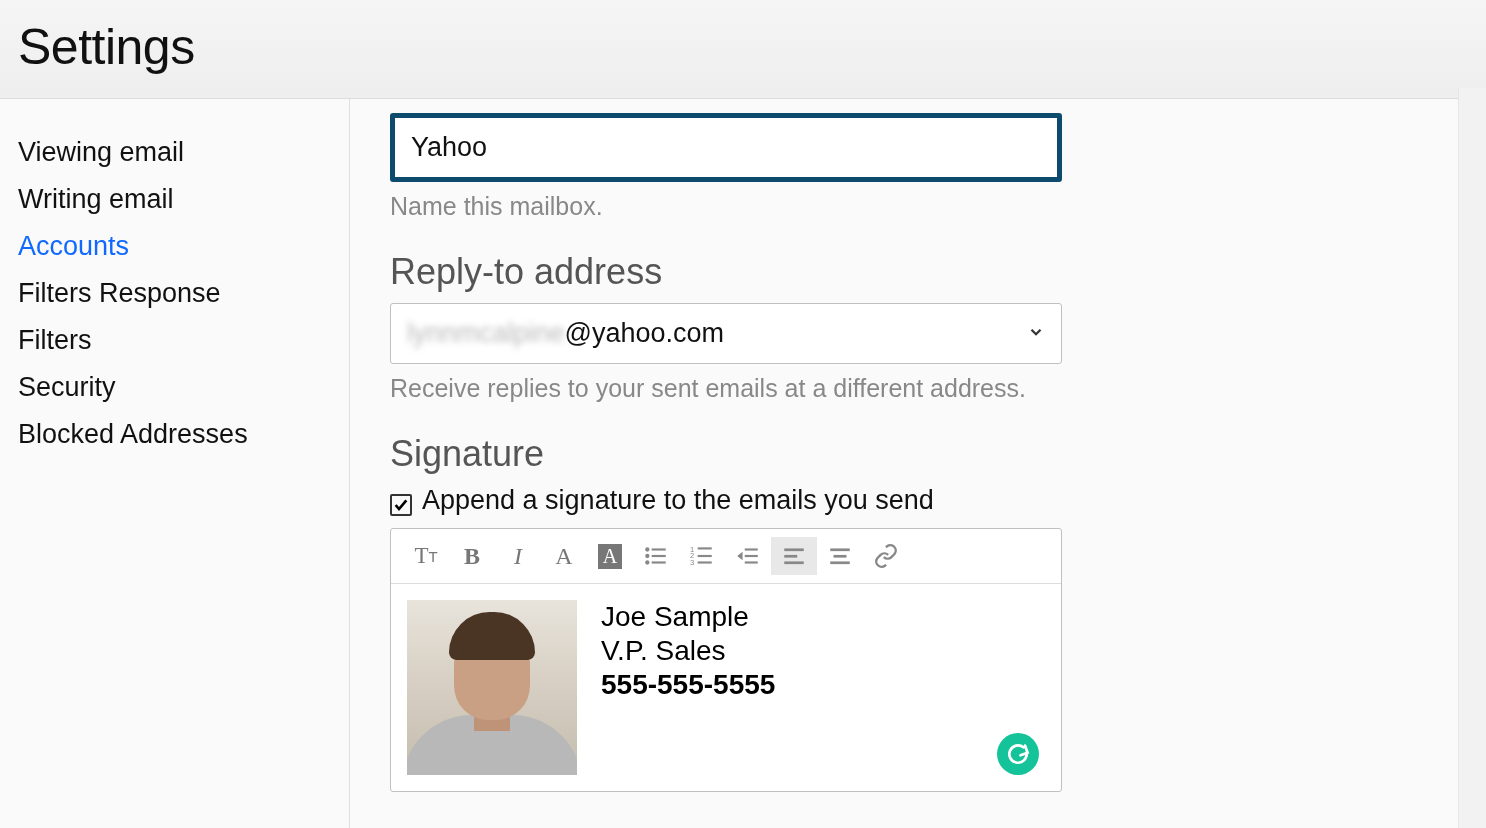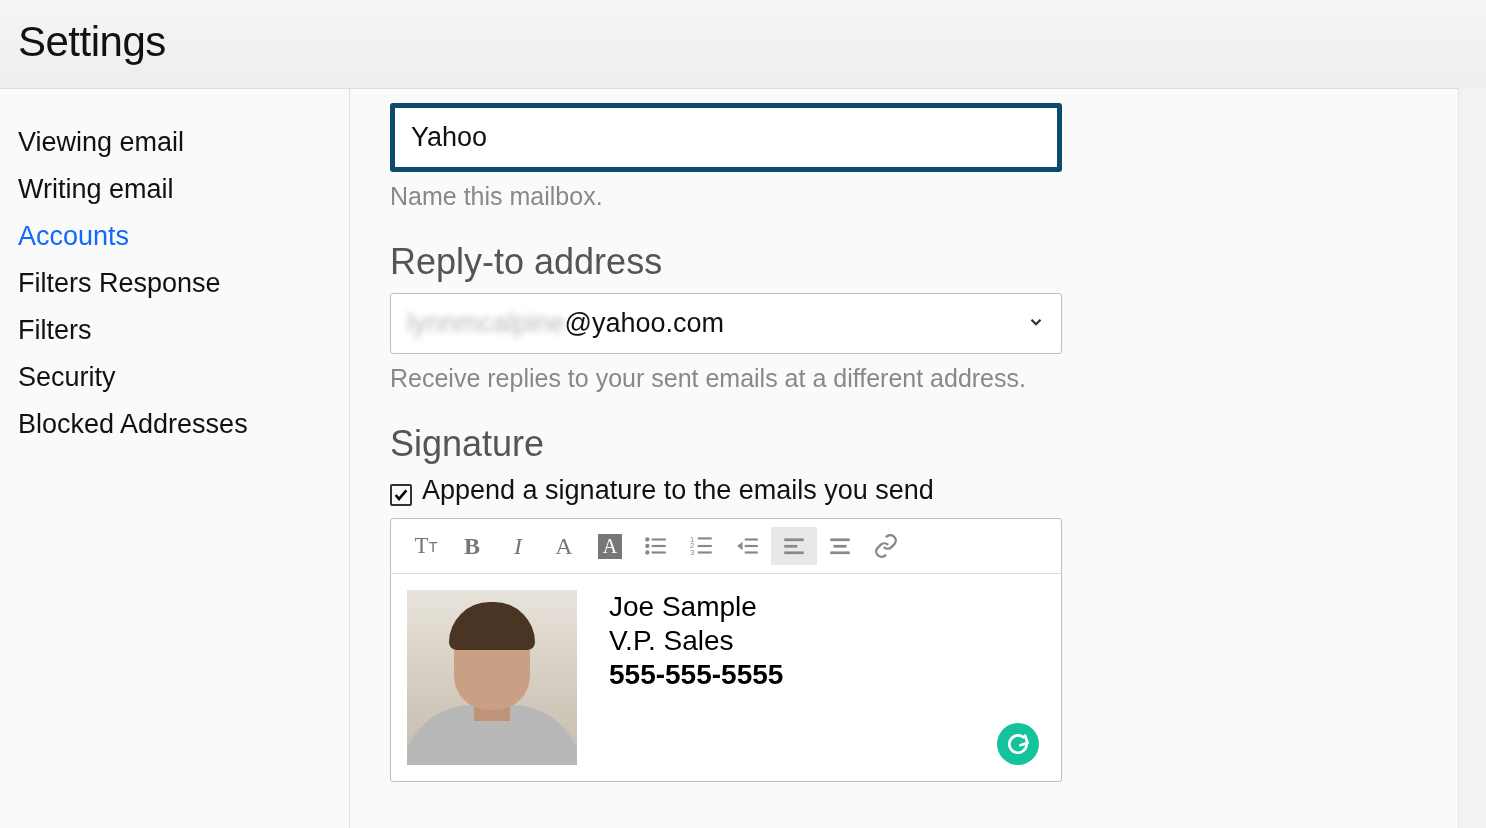--- a/index.html
+++ b/index.html
@@ -13,21 +13,21 @@
       width: 1486px;
       height: 828px;
       overflow: hidden;
     }
     .header {
       background: linear-gradient(#f5f5f5, #eeeeee);
       border-bottom: 1px solid #ddd;
       padding: 18px 18px 22px 18px;
     }
     .header-title {
-      font-size: 42px;
+      font-size: 50px;
       font-weight: 400;
       color: #111;
       letter-spacing: -0.5px;
     }
     .main {
       display: flex;
       height: calc(100% - 88px);
     }
     .sidebar {
       width: 350px;
@@ -153,21 +153,21 @@
     .tool-btn.active {
       background: #e8e8e8;
     }
     .tool-btn svg {
       width: 26px;
       height: 26px;
     }
     .editor-content {
       padding: 16px;
       display: flex;
-      gap: 32px;
+      gap: 24px;
       min-height: 200px;
       position: relative;
     }
     .avatar-placeholder {
       width: 170px;
       height: 175px;
       background: linear-gradient(180deg, #e8e4dc 0%, #d8d0c4 45%, #c4bcae 100%);
       position: relative;
       overflow: hidden;
     }

